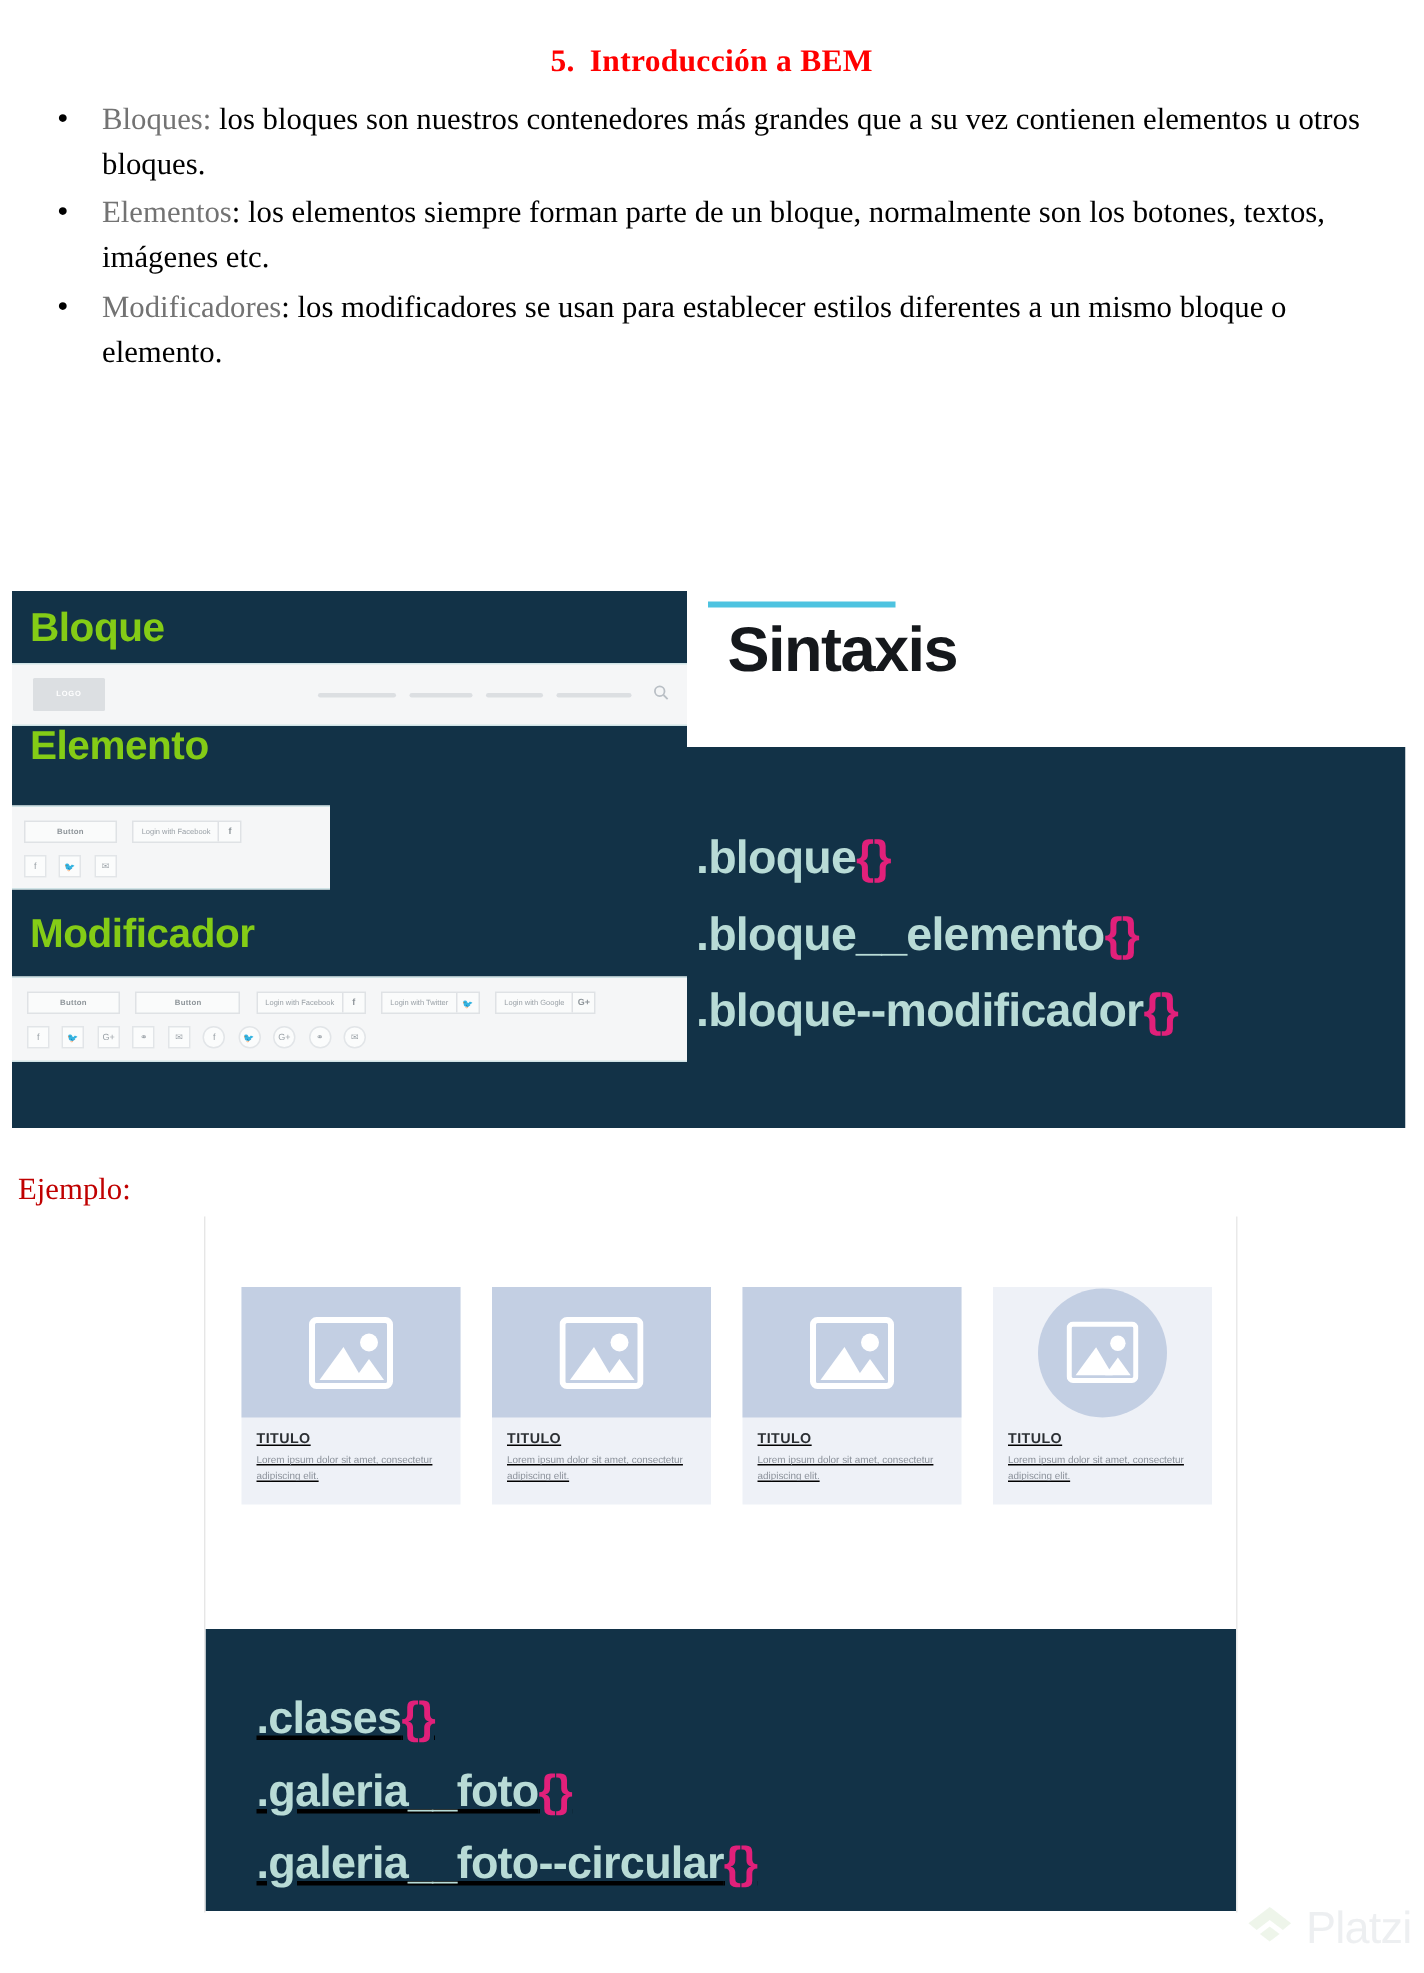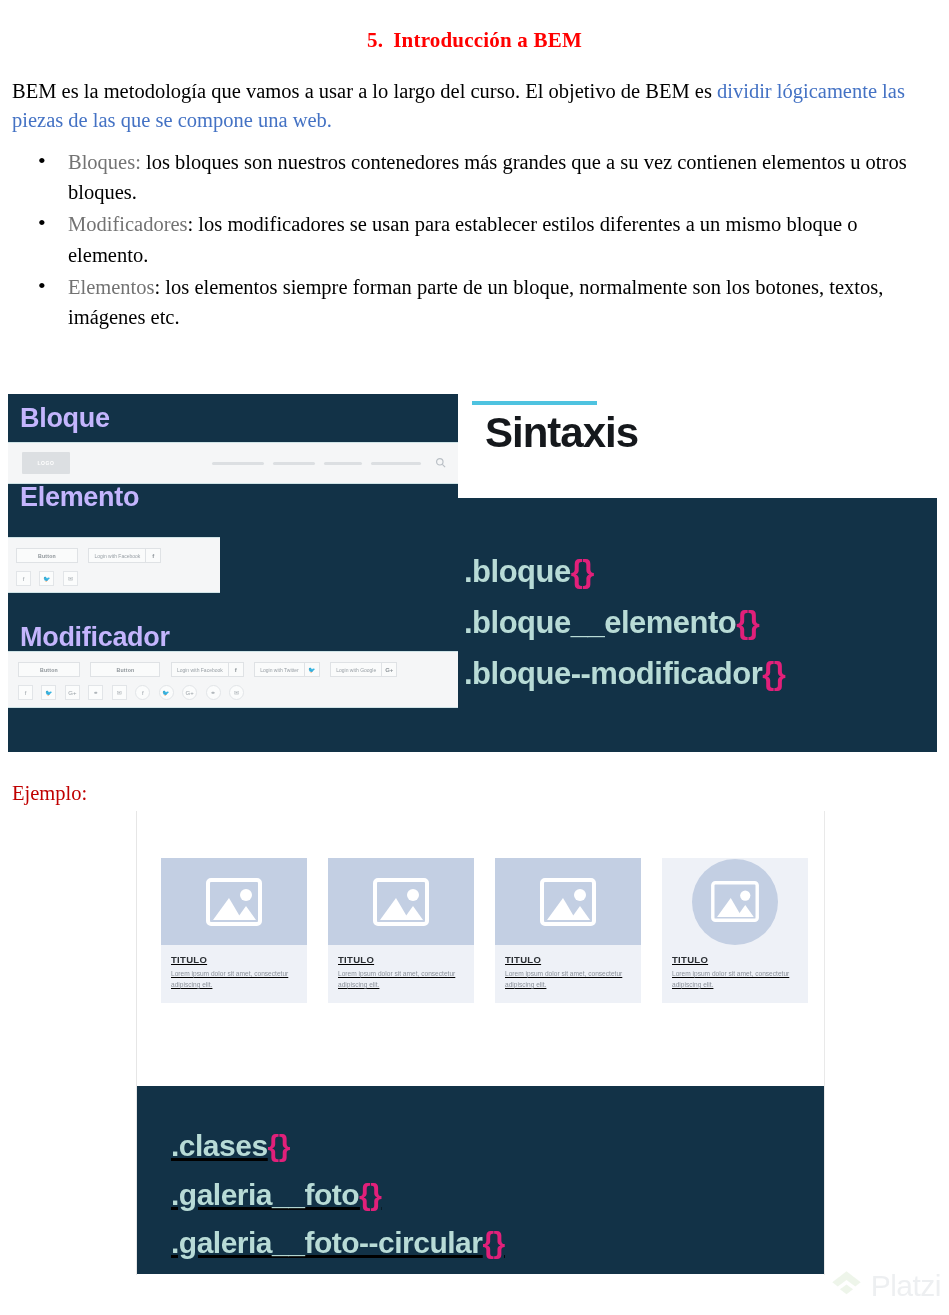--- a/index.html
+++ b/index.html
@@ -51,21 +51,21 @@
   }
   .shot{position:absolute;overflow:hidden;box-sizing:border-box;}
 
   
   #shot-bem{
     left:8px; top:394px; width:452px; height:358px;
     background:#123247;
     font-family:"Liberation Sans","DejaVu Sans",sans-serif;
   }
   #shot-bem .lbl{
-    color:#c4b5fd;
+    color:#84cc16;
     font-weight:bold;
     font-size:27px;
     padding-left:12px;
     letter-spacing:-.3px;
     line-height:1;
   }
   .white-strip{
     background:#f5f6f7;
     border-top:1px solid #cfe3e6;
     border-bottom:1px solid #cfe3e6;
@@ -206,34 +206,31 @@
 </style>
 </head>
 <body>
 
 <div class="doc">
 
   <h1 class="page-title">
     <span class="num">5.</span><span>Introducción a BEM</span>
   </h1>
 
-  <p class="para">
-    <span>BEM es la metodología que vamos a usar a lo largo del curso. El objetivo de BEM es </span><span class="accent-blue">dividir lógicamente las piezas de las que se compone una web.</span>
-  </p>
 
 
   <ul class="bem-list">
     <li>
       <span class="accent-red">Bloques:</span><span> los bloques son nuestros contenedores más grandes que a su vez contienen elementos u otros bloques.</span>
     </li>
     <li>
-      <span class="accent-red">Modificadores</span><span>: los modificadores se usan para establecer estilos diferentes a un mismo bloque o elemento.</span>
+      <span class="accent-red">Elementos</span><span>: los elementos siempre forman parte de un bloque, normalmente son los botones, textos, imágenes etc.</span>
     </li>
     <li>
-      <span class="accent-red">Elementos</span><span>: los elementos siempre forman parte de un bloque, normalmente son los botones, textos, imágenes etc.</span>
+      <span class="accent-red">Modificadores</span><span>: los modificadores se usan para establecer estilos diferentes a un mismo bloque o elemento.</span>
     </li>
   </ul>
 </div>
 
 <div class="shot" id="shot-bem">
 
   <div style="height:48px;display:flex;align-items:center;">
     <div class="lbl">Bloque</div>
   </div>
 
@@ -262,21 +259,21 @@
       <span class="t">Login with Facebook</span>
       <span class="ic">f</span>
     </span>
     <div class="icon-row">
       <span class="sq-ic">f</span>
       <span class="sq-ic">🐦</span>
       <span class="sq-ic">✉</span>
     </div>
   </div>
 
-  <div style="height:58px;display:flex;align-items:flex-end;">
+  <div style="height:58px;display:flex;align-items:center;">
     <div class="lbl">Modificador</div>
   </div>
 
   <div class="white-strip mod-strip">
     <div>
       <span class="btn-sm btn-w1">Button</span>
       <span class="btn-sm btn-w2" style="margin-left:6px;">Button</span>
       <span class="btn-split">
         <span class="t">Login with Facebook</span>
         <span class="ic">f</span>

